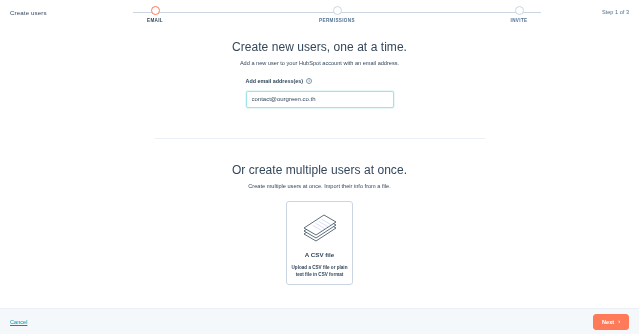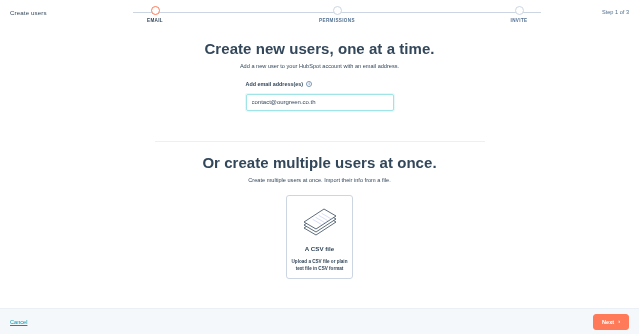--- a/index.html
+++ b/index.html
@@ -114,22 +114,22 @@
     bottom: 26px;
     background: #ffffff;
     overflow: hidden;
   }
 
   .section {
     text-align: center;
   }
 
   .section-title {
-    font-size: 15px;
-    font-weight: bold;
+    font-size: 12px;
+    font-weight: normal;
     color: #33475b;
     letter-spacing: .05px;
   }
 
   .section-sub {
     font-size: 5.6px;
     color: #33475b;
     margin-top: 6px;
   }
 
@@ -185,21 +185,21 @@
 
   
   .divider {
     width: 330px;
     height: 1px;
     background: #eaf0f6;
     margin: 30px auto 0 auto;
   }
 
   
-  .csv-section { margin-top: 12px; }
+  .csv-section { margin-top: 24px; }
 
   .csv-card {
     width: 67px;
     height: 84px;
     margin: 12px auto 0 auto;
     border: 1px solid #cbd6e2;
     border-radius: 3px;
     background: #ffffff;
     display: flex;
     flex-direction: column;

